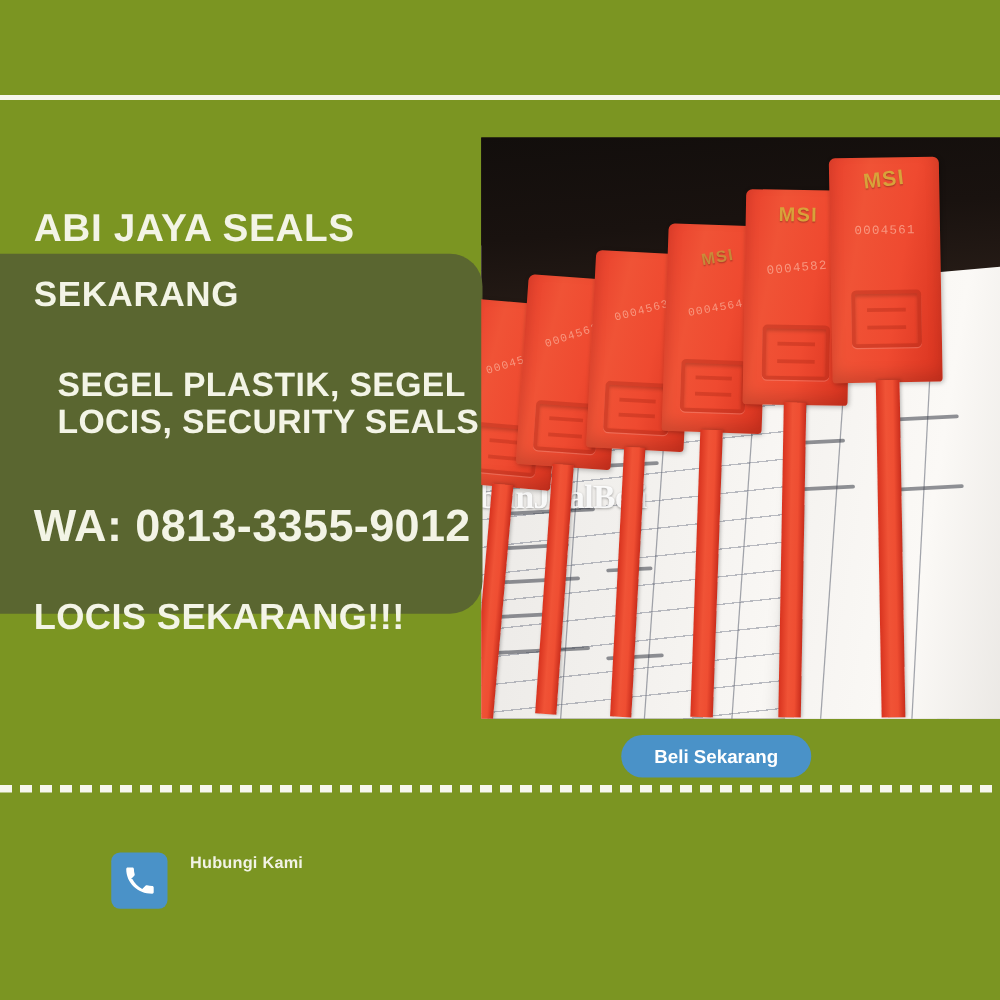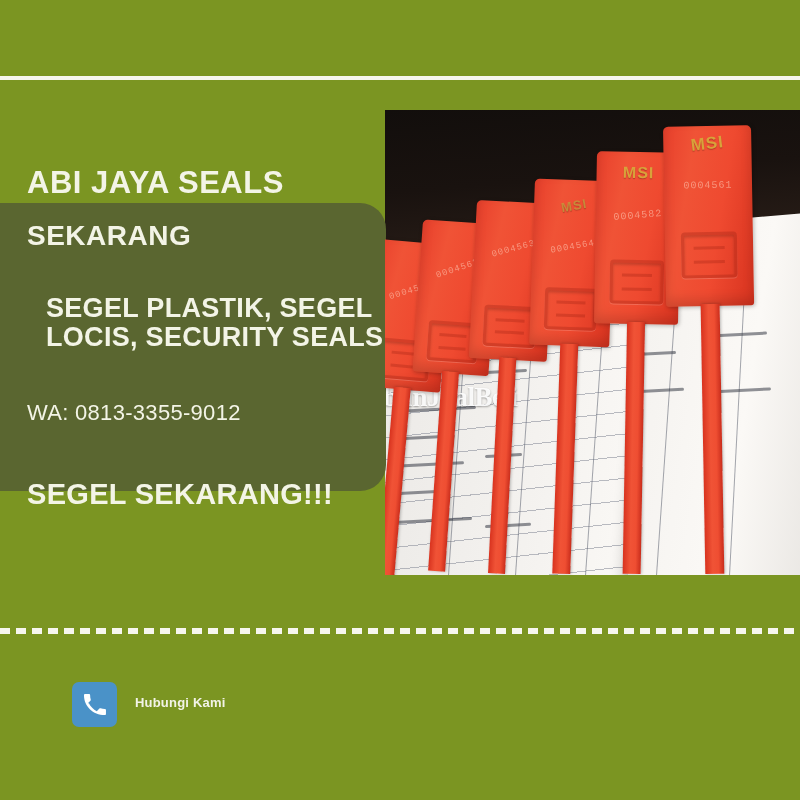--- a/index.html
+++ b/index.html
@@ -216,22 +216,22 @@
     font-weight: bold;
     line-height: 1.08;
     letter-spacing: 0.3px;
     margin-left: 19px;
   }
   .wa-line {
     position: absolute;
     left: 27px;
     top: 400px;
     color: #f3f4e6;
-    font-size: 22px;
-    font-weight: normal;
+    font-size: 36px;
+    font-weight: bold;
     letter-spacing: 0.3px;
     white-space: nowrap;
   }
   .cta-text {
     position: absolute;
     left: 27px;
     top: 478px;
     color: #f3f4e6;
     font-size: 29px;
     font-weight: bold;
@@ -269,24 +269,24 @@
       #f6f6ee 0px,
       #f6f6ee 10px,
       rgba(0,0,0,0) 10px,
       rgba(0,0,0,0) 16px
     );
   }
 
   
   .contact {
     position: absolute;
-    left: 72px;
+    left: 89px;
     top: 682px;
     display: flex;
-    align-items: center;
+    align-items: flex-start;
     gap: 18px;
   }
   .phone-badge {
     width: 45px;
     height: 45px;
     border-radius: 7px;
     background: #4a92c8;
     display: flex;
     align-items: center;
     justify-content: center;
@@ -396,22 +396,23 @@
   </div>
 
   <div class="watermark"><span class="wm-cap">T</span><span>ribunJualBeli</span></div>
 
   <div class="copy-panel"></div>
 
   <h1 class="headline">ABI JAYA SEALS</h1>
   <div class="subhead">SEKARANG</div>
   <div class="products">SEGEL PLASTIK, SEGEL LOCIS, SECURITY SEALS</div>
   <div class="wa-line">WA: 0813-3355-9012</div>
-  <div class="cta-text">SEGEL SEKARANG!!!</div>
-
+  <div class="cta-text">LOCIS SEKARANG!!!</div>
+
+  <button class="buy-button">Beli Sekarang</button>
 
   <div class="dashed-rule"></div>
 
   <div class="contact">
     <div class="phone-badge">
       <svg viewBox="0 0 24 24" aria-hidden="true">
         <path fill="#ffffff" d="M6.6 10.8c1.7 3.3 4.3 5.9 7.6 7.6l2.5-2.5c.3-.3.8-.4 1.2-.3 1.2.4 2.6.6 4 .6.6 0 1.1.5 1.1 1.1V21c0 .6-.5 1.1-1.1 1.1C10.4 22.1 1.9 13.6 1.9 3.1 1.9 2.5 2.4 2 3 2h3.7c.6 0 1.1.5 1.1 1.1 0 1.4.2 2.8.6 4 .1.4 0 .9-.3 1.2l-2.5 2.5z"></path>
       </svg>
     </div>
     <div class="contact-text">

